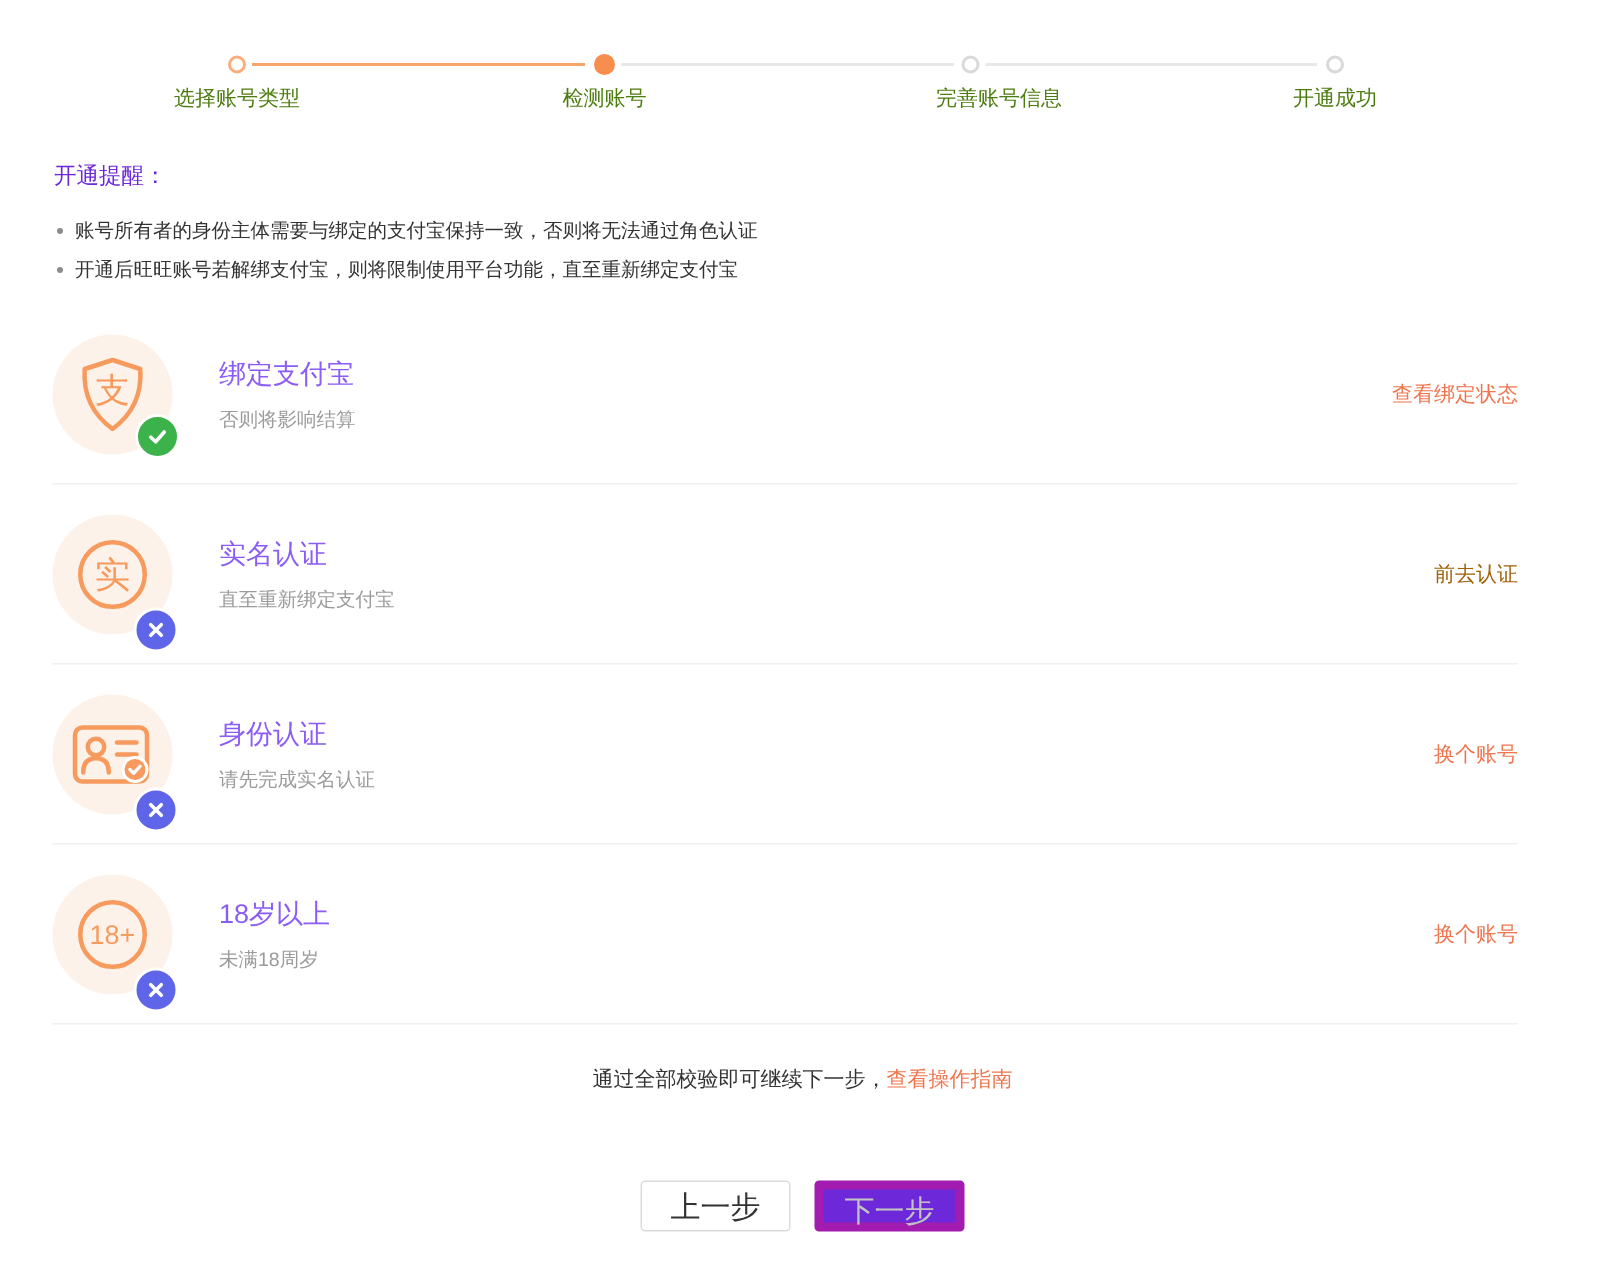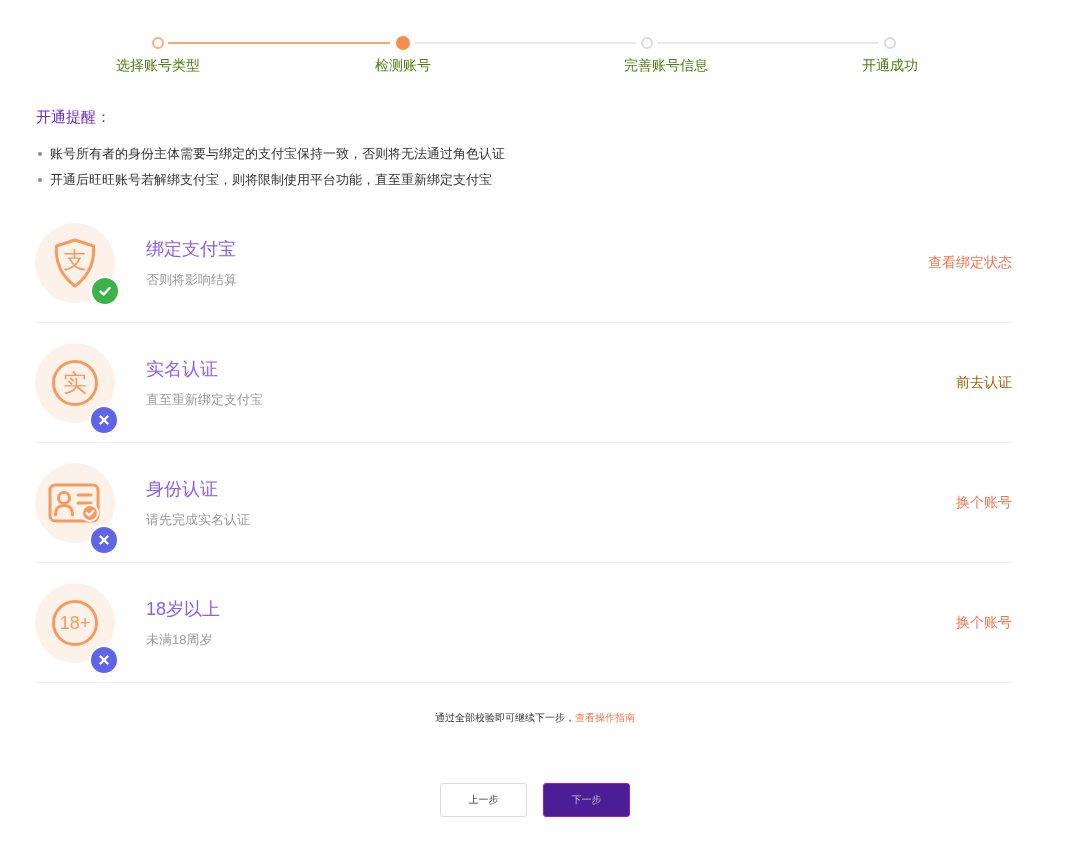--- a/index.html
+++ b/index.html
@@ -35,26 +35,26 @@
   .badge-fail{background:#5f65e8;right:-4px;bottom:-12px}
   .check-text{margin-left:31px}
   .check-title{font-size:18px;color:#8b5cf6}
   .check-sub{font-size:13px;color:#9b9b9b;margin-top:10px}
   .check-action{margin-left:auto;font-size:14px;cursor:pointer;text-decoration:none}
   .warm{color:#f0764f}
   .gold{color:#a16207}
   .ic{display:block}
   .ic text{font-family:"Liberation Sans","DejaVu Sans",sans-serif}
   
-  .tip{margin-top:28px;text-align:center;font-size:10px;color:#333}
+  .tip{margin-top:28px;text-align:center;font-size:14px;color:#333}
   .tip-link{color:#f0764f;cursor:pointer}
   .btns{margin-top:58px;display:flex;justify-content:center;gap:16px}
-  .btn{width:87px;height:34px;font-size:10px;border-radius:3px;font-family:inherit;cursor:pointer}
+  .btn{width:100px;height:34px;font-size:20px;border-radius:3px;font-family:inherit;cursor:pointer}
   .btn-prev{background:#fff;border:1px solid #dcdcdc;color:#333}
-  .btn-next{background:#4c1d95;border:1px solid #a21caf;color:#c3c3c3;cursor:default}
+  .btn-next{background:#6d28d9;border:6px solid #a21caf;color:#c3c3c3;cursor:default}
 </style>
 </head>
 <body>
 
 <div class="stepbar">
   <div class="step-line line-orange"></div>
   <div class="step-line line-gray1"></div>
   <div class="step-line line-gray2"></div>
   <div class="step-dot dot-done"></div>
   <div class="step-dot dot-current"></div>

